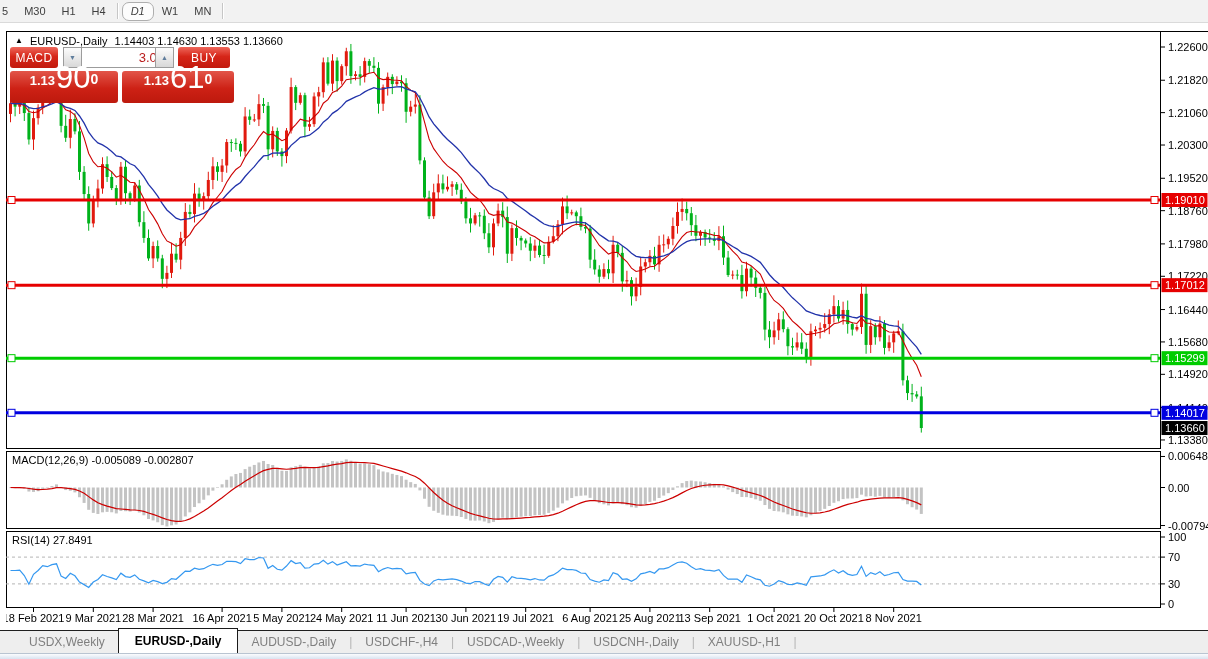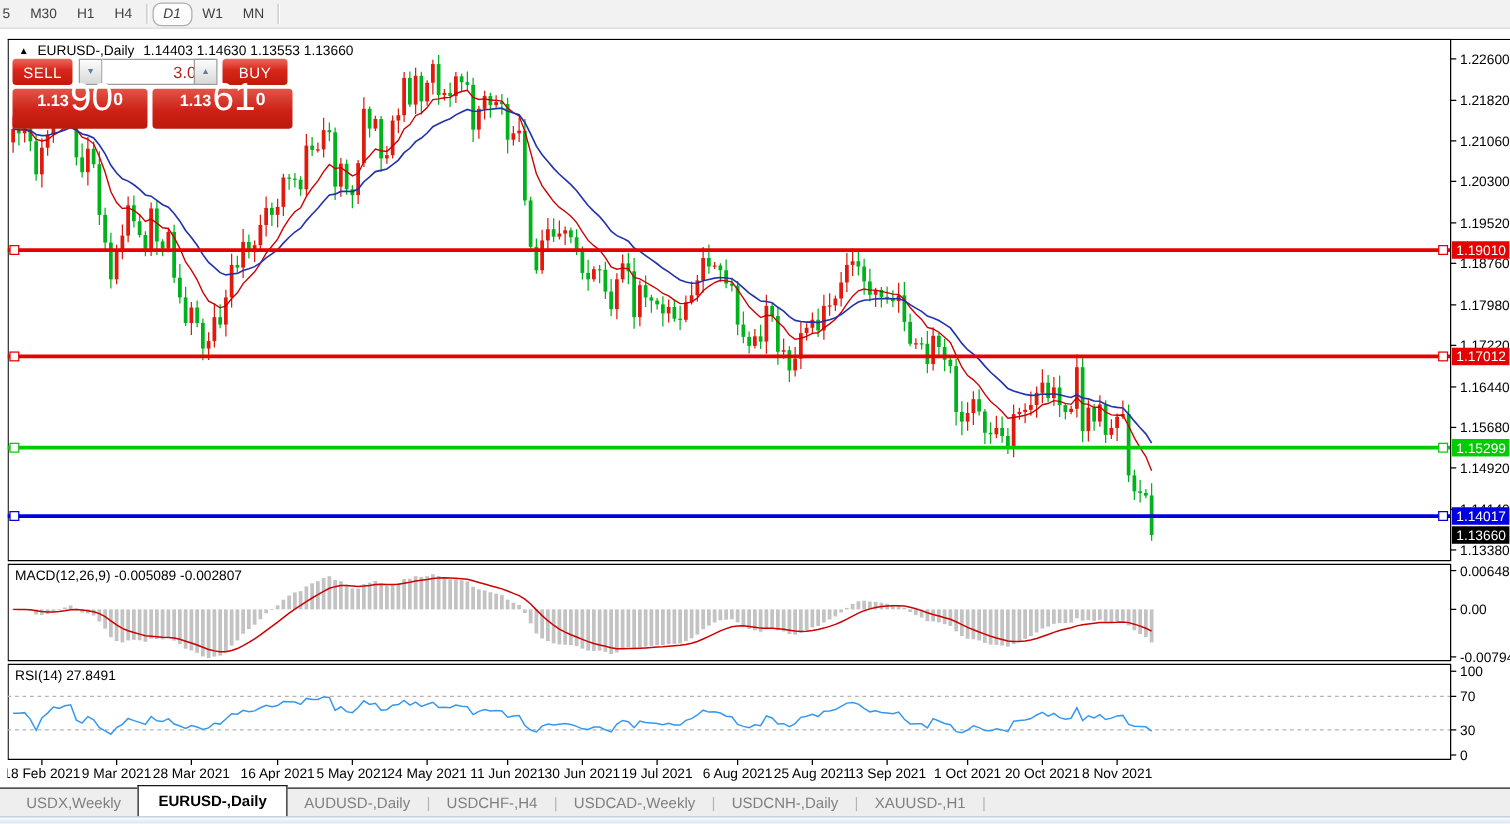--- a/index.html
+++ b/index.html
@@ -45,21 +45,21 @@
                  background:linear-gradient(180deg,#e25549 0%,#cd2115 55%,#bd190d 100%);
                  display:flex; align-items:flex-end; justify-content:center; padding-bottom:12px; cursor:pointer; }
   .pp-sell { left:0; width:108px; }
   .pp-buy  { left:112px; width:112px; }
   .p-small { font-size:13px; font-weight:bold; margin:0 1px 3px 0; }
   .p-big   { font-size:31px; line-height:26px; }
   .p-sup   { font-size:14px; font-weight:bold; align-self:flex-start; margin-top:0; }
 
   
   .tabs { position:absolute; left:0; top:630px; width:1208px; height:23px; background:#eeeeee;
-          border-top:1px solid #1f1f1f; display:flex; align-items:center; padding-left:8px; }
+          border-top:1px solid #1f1f1f; display:flex; align-items:center; padding-left:16px; }
   .tab { padding:0 13px; color:#7f7f7f; font-size:12px; line-height:22px; white-space:nowrap; cursor:pointer; }
   .tab.active { background:#fff; color:#000; font-weight:bold; border:1px solid #1a1a1a; border-bottom:none;
                 margin-top:-3px; line-height:24px; padding:0 16px; height:25px; }
   .tsep { color:#b4b4b4; font-size:12px; }
 
   .statusbar { position:absolute; left:0; top:653px; width:1208px; height:6px;
                border-top:1px solid #b9c4d1; background:linear-gradient(180deg,#fbfcfe,#d9e3f0); }
 </style>
 </head>
 <body>
@@ -800,21 +800,21 @@
       </svg>
 
     <div class="chart-header">
       <span class="tri">▲</span>
       <span>EURUSD-,Daily</span>
       <span>1.14403 1.14630 1.13553 1.13660</span>
     </div>
 
     <div class="trade-widget">
       <div class="tw-row1">
-        <button class="btn-trade btn-sell">SELL</button>
+        <button class="btn-trade btn-sell">MACD</button>
         <div class="spin-btn spin-down">
           <span>▼</span>
         </div>
         <input class="vol-field" value="3.00" style="">
         <div class="spin-btn spin-up">
           <span>▲</span>
         </div>
         <button class="btn-trade btn-buy">BUY</button>
       </div>
       <div class="tw-row2">

